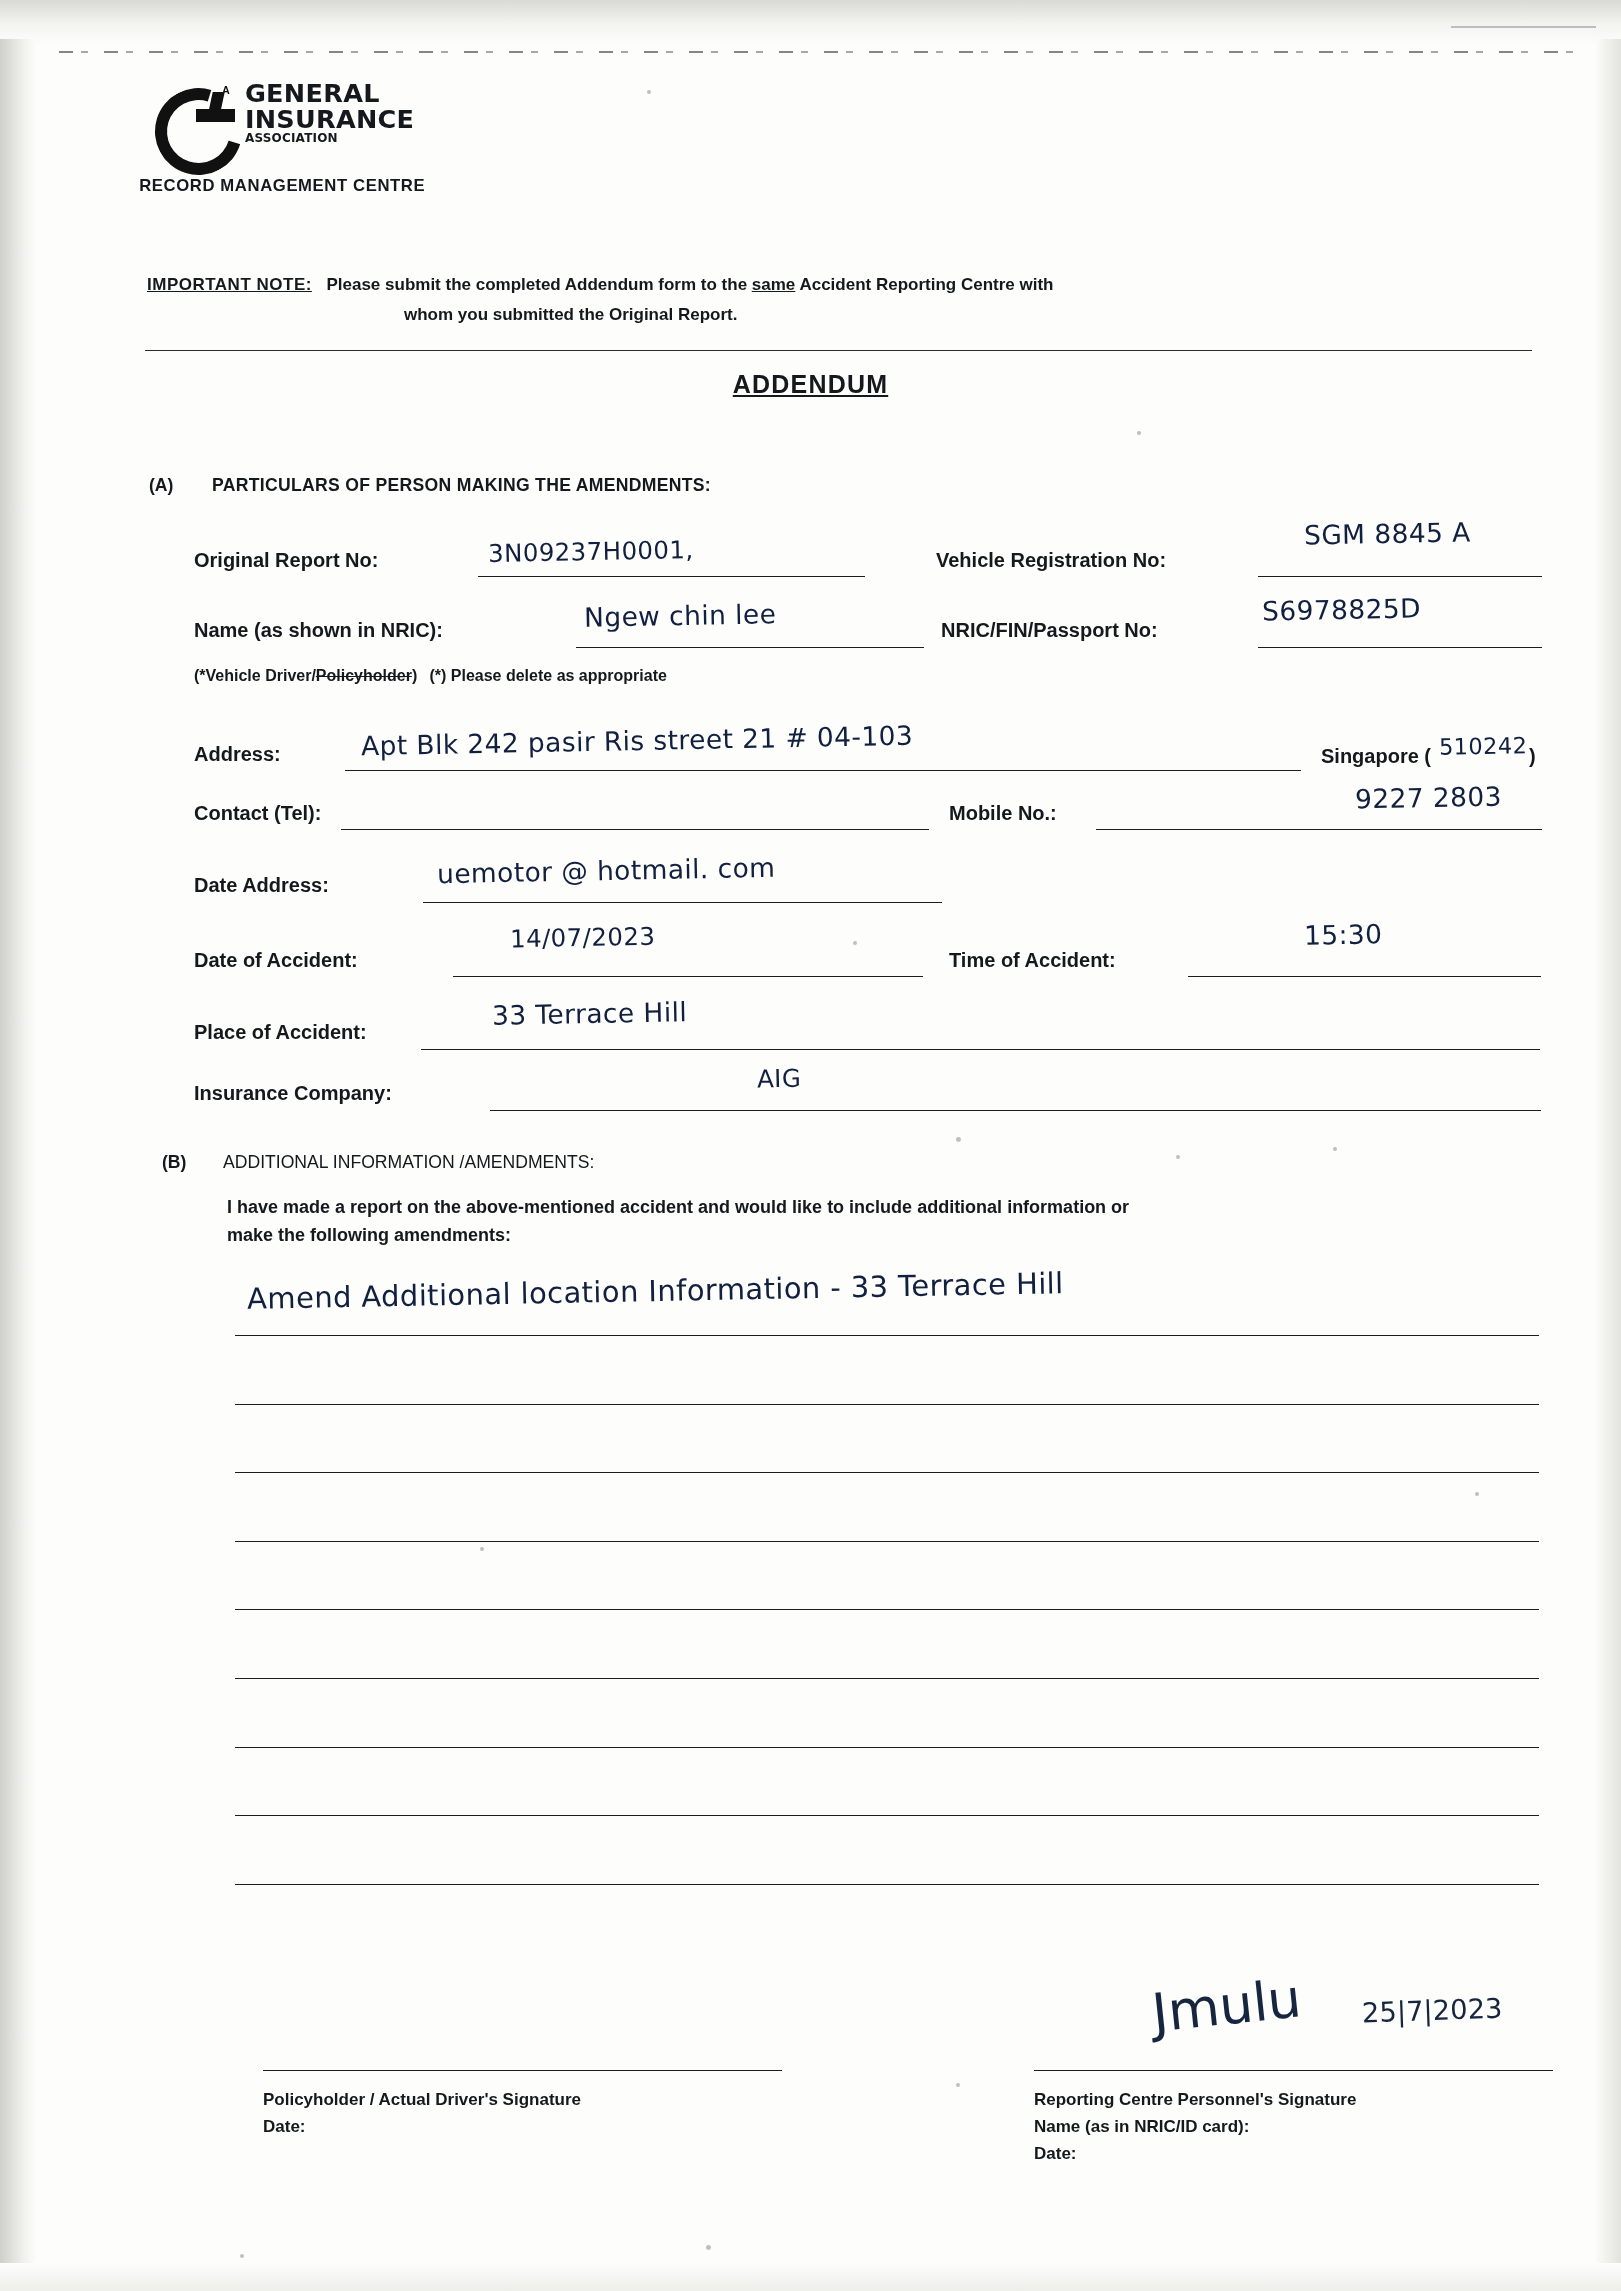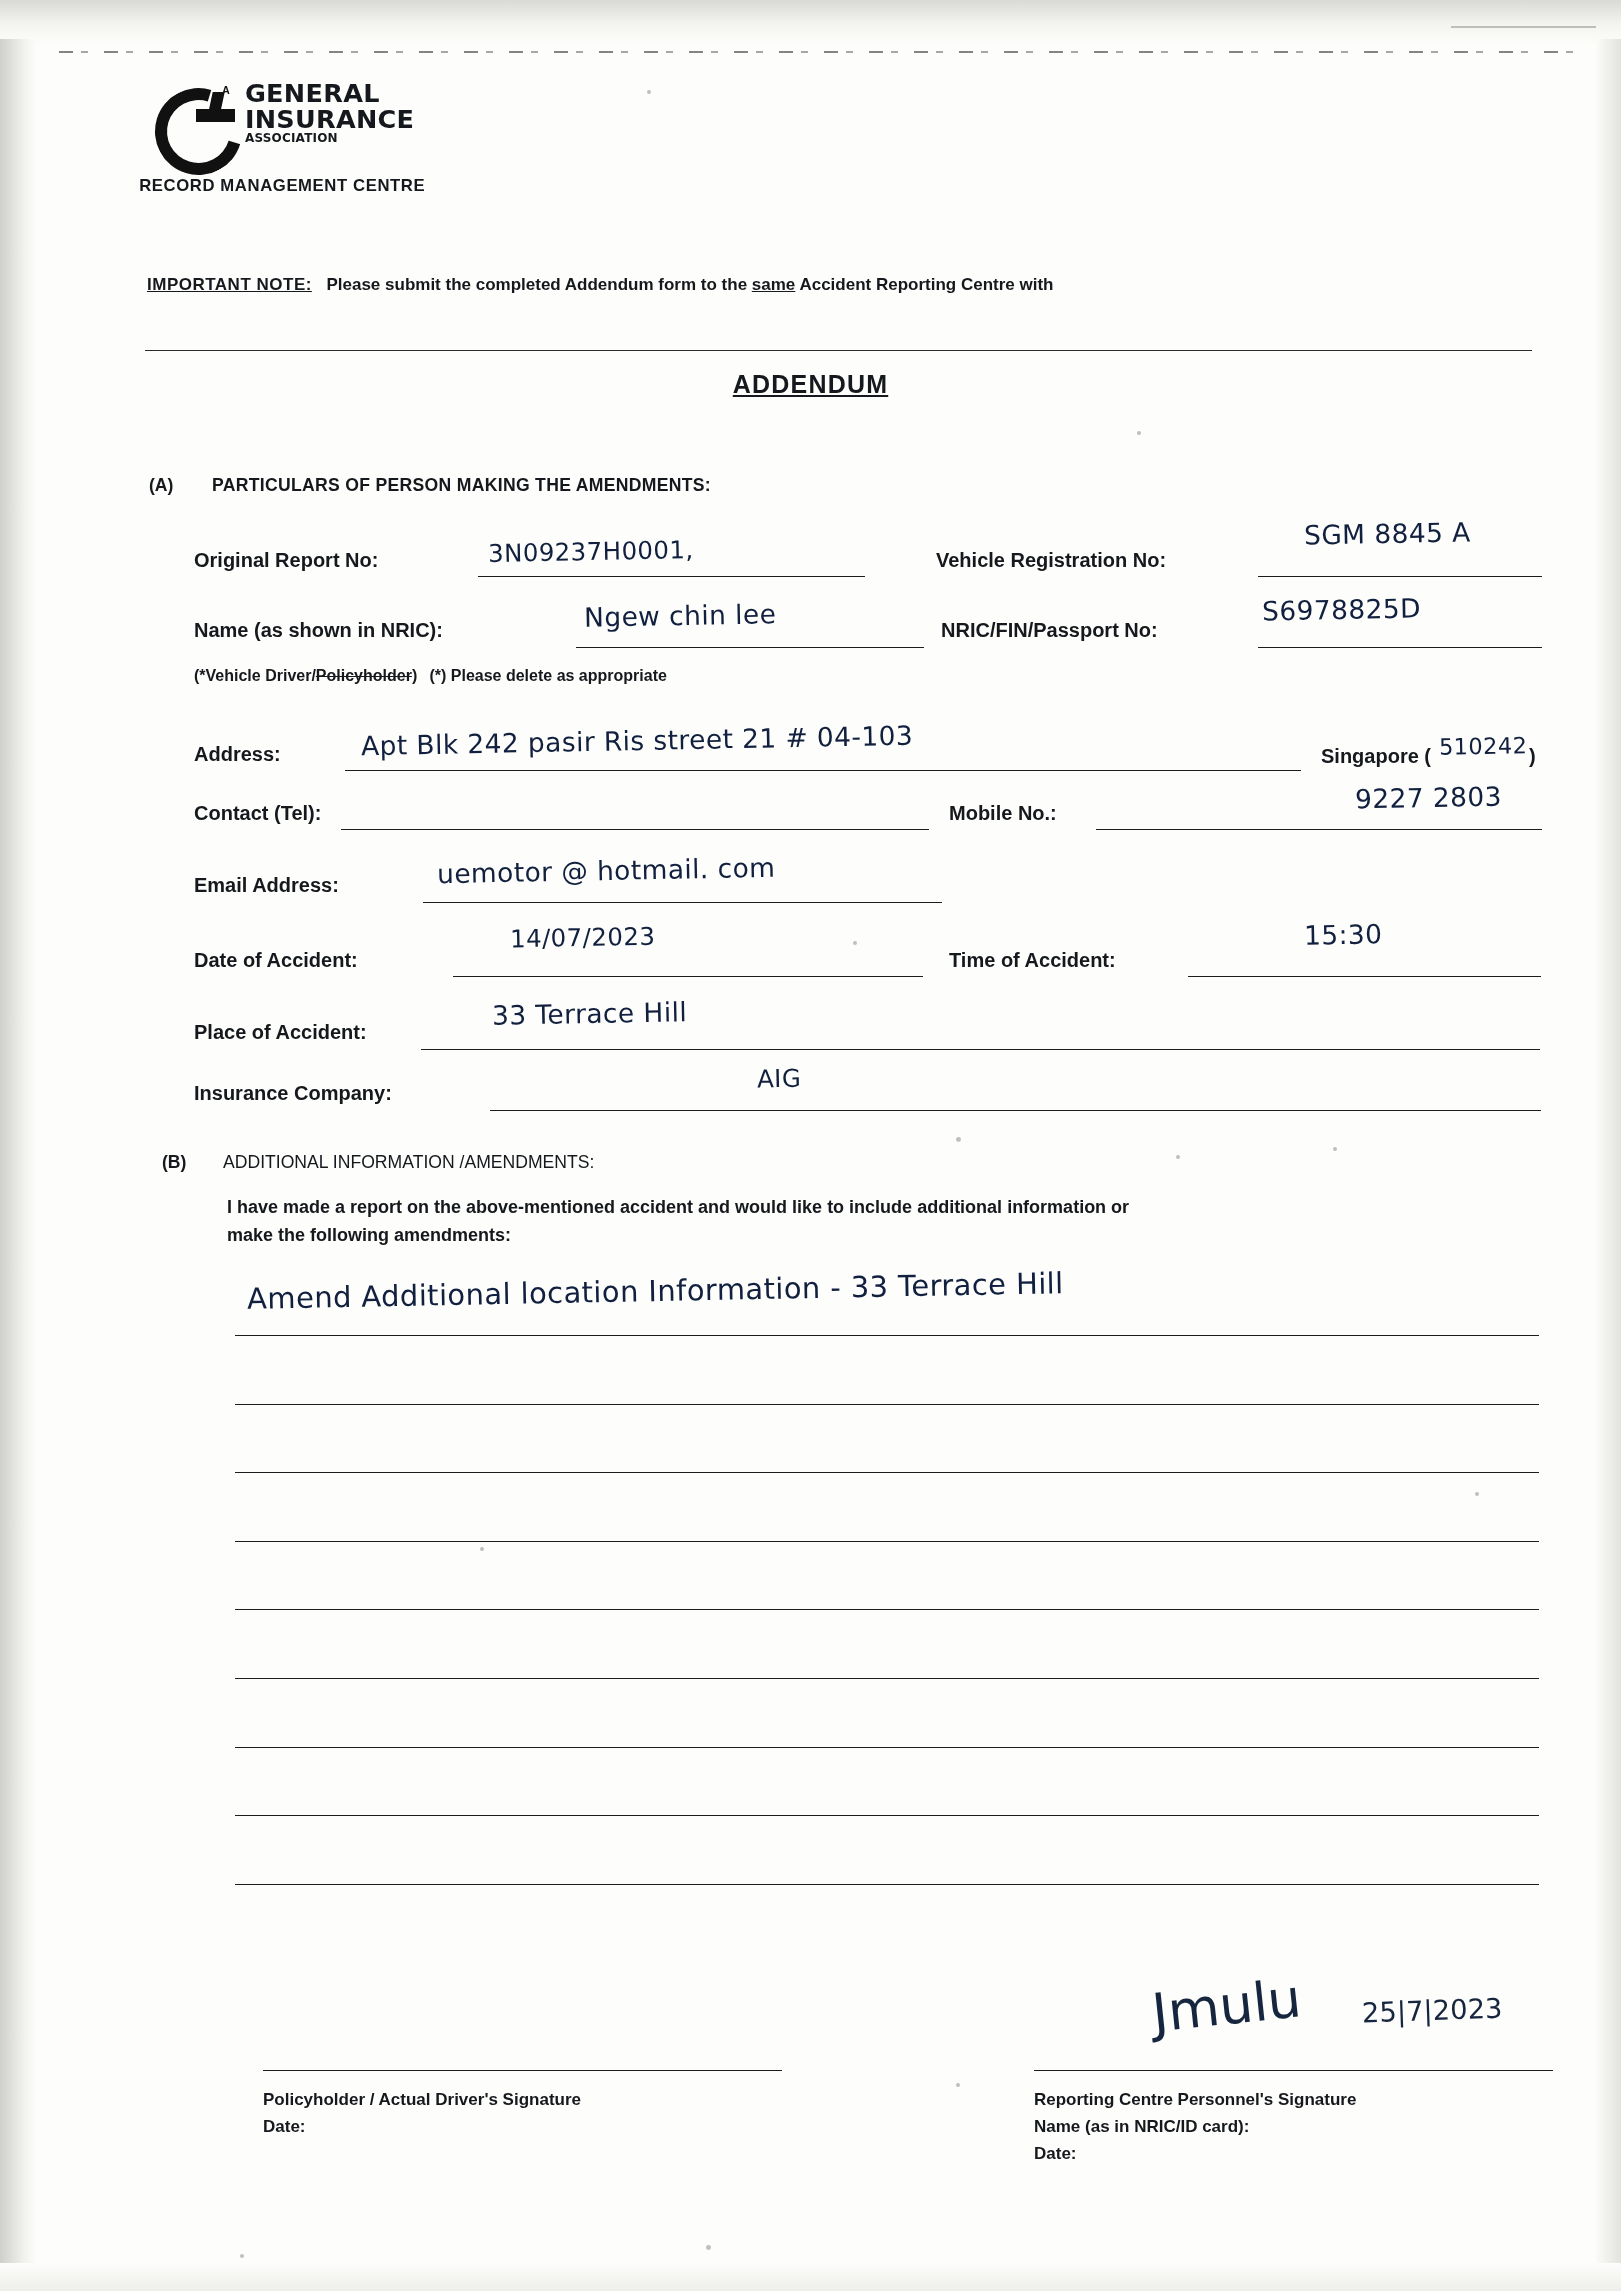--- a/index.html
+++ b/index.html
@@ -282,20 +282,21 @@
     <div class="logo-sub">RECORD MANAGEMENT CENTRE</div>
   </div>
 
   <div class="note">
     <div>
       <span class="lbl">IMPORTANT NOTE:</span>
       <span>Please submit the completed Addendum form to the</span>
       <span class="same">same</span>
       <span>Accident Reporting Centre with</span>
     </div>
+    <div class="note-l2">whom you submitted the Original Report.</div>
   </div>
 
   <div class="hr-main"></div>
   <div class="title">ADDENDUM</div>
 
   <div class="sec-label sec-a-tag">(A)</div>
   <div class="sec-label sec-a-head">PARTICULARS OF PERSON MAKING THE AMENDMENTS:</div>
 
   <div class="field" style="left:194px; top:549px;">Original Report No:</div>
   <div class="rule" style="left:478px; top:576px; width:387px;"></div>
@@ -324,21 +325,21 @@
   <div class="field" style="left:1321px; top:745px;">Singapore (</div>
   <div class="hand" style="left:1439px; top:733px; font-size:22.5px;">510242</div>
   <div class="field" style="left:1529px; top:745px;">)</div>
 
   <div class="field" style="left:194px; top:802px;">Contact (Tel):</div>
   <div class="rule" style="left:341px; top:829px; width:588px;"></div>
   <div class="field" style="left:949px; top:802px;">Mobile No.:</div>
   <div class="rule" style="left:1096px; top:829px; width:446px;"></div>
   <div class="hand" style="left:1355px; top:782px;">9227 2803</div>
 
-  <div class="field" style="left:194px; top:874px;">Email Address:</div>
+  <div class="field" style="left:194px; top:874px;">Date Address:</div>
   <div class="rule" style="left:423px; top:902px; width:519px;"></div>
   <div class="hand" style="left:437px; top:855px;">uemotor @ hotmail. com</div>
 
   <div class="field" style="left:194px; top:949px;">Date of Accident:</div>
   <div class="rule" style="left:453px; top:976px; width:470px;"></div>
   <div class="hand" style="left:510px; top:923px; font-size:24.5px;">14/07/2023</div>
 
   <div class="field" style="left:949px; top:949px;">Time of Accident:</div>
   <div class="rule" style="left:1188px; top:976px; width:353px;"></div>
   <div class="hand" style="left:1304px; top:919px;">15:30</div>

